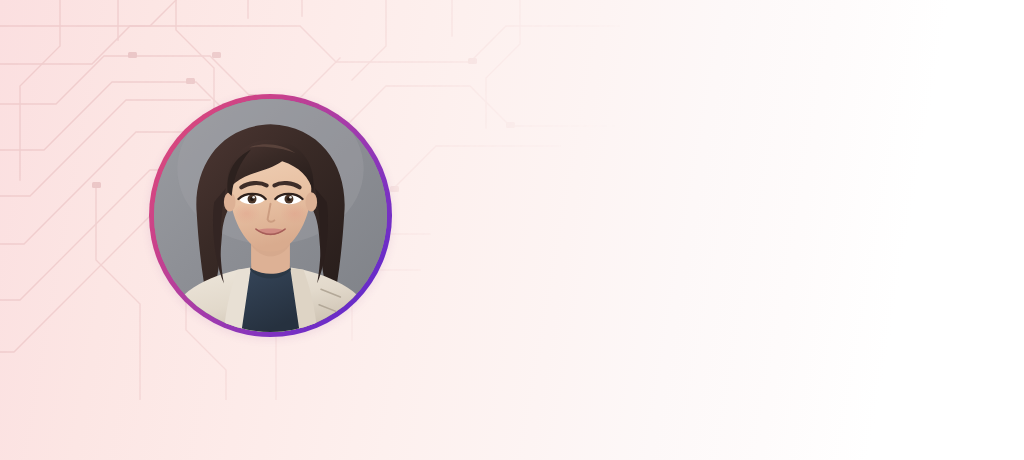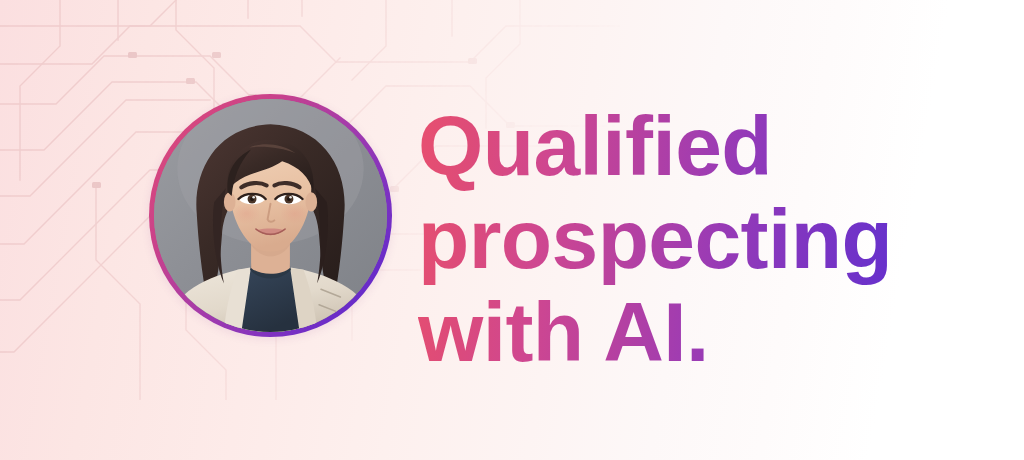--- a/index.html
+++ b/index.html
@@ -252,17 +252,14 @@
         <path d="M76 96 C74 74 84 60 100 52 C88 66 82 80 80 100 Z" fill="#2c211e"></path>
 
         <path d="M74 92 C68 120 66 158 72 190 C64 172 58 134 62 106 Z" fill="#332523"></path>
         <path d="M166 92 C172 120 174 158 168 190 C176 172 182 134 178 106 Z" fill="#2b1f1d"></path>
 
         <path d="M98 50 C112 44 132 46 146 56 C132 50 112 48 98 50 Z" fill="#6d5148" opacity="0.6"></path>
       </svg>
     </div>
   </div>
 
-  <h1 class="headline">Qualified
-prospecting
-with AI.</h1>
 
 </div>
 
 </body></html>

